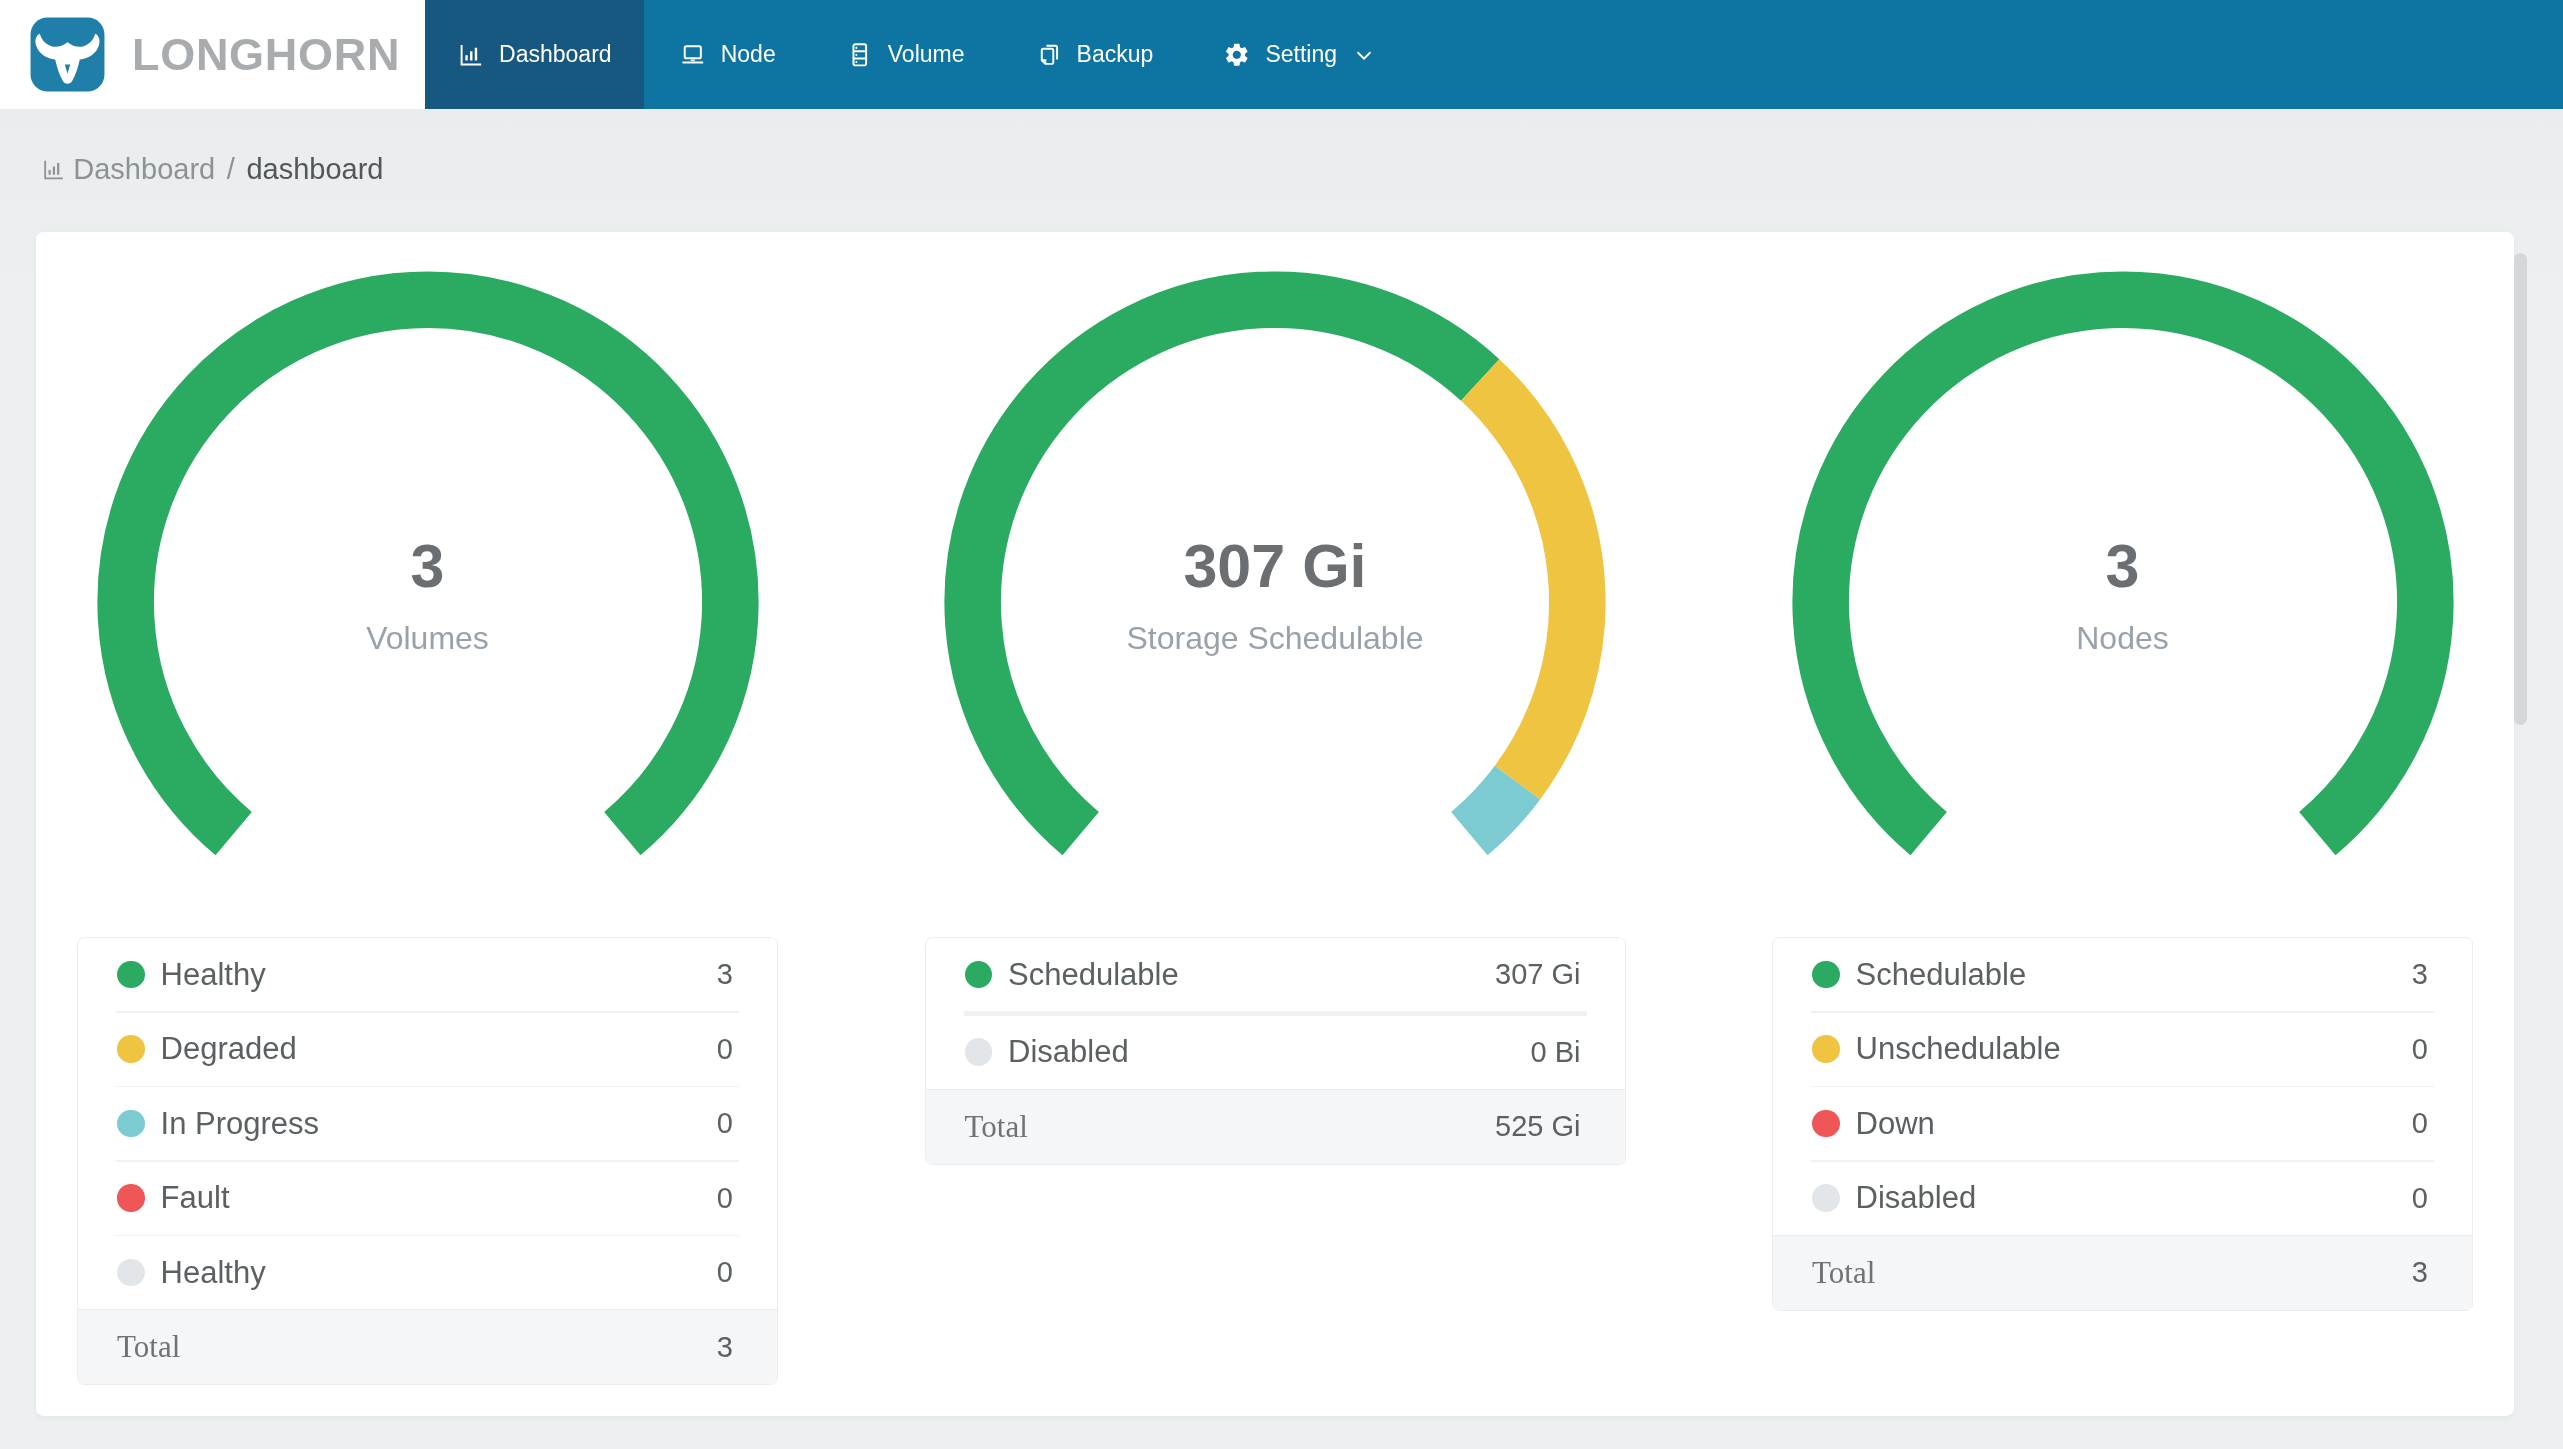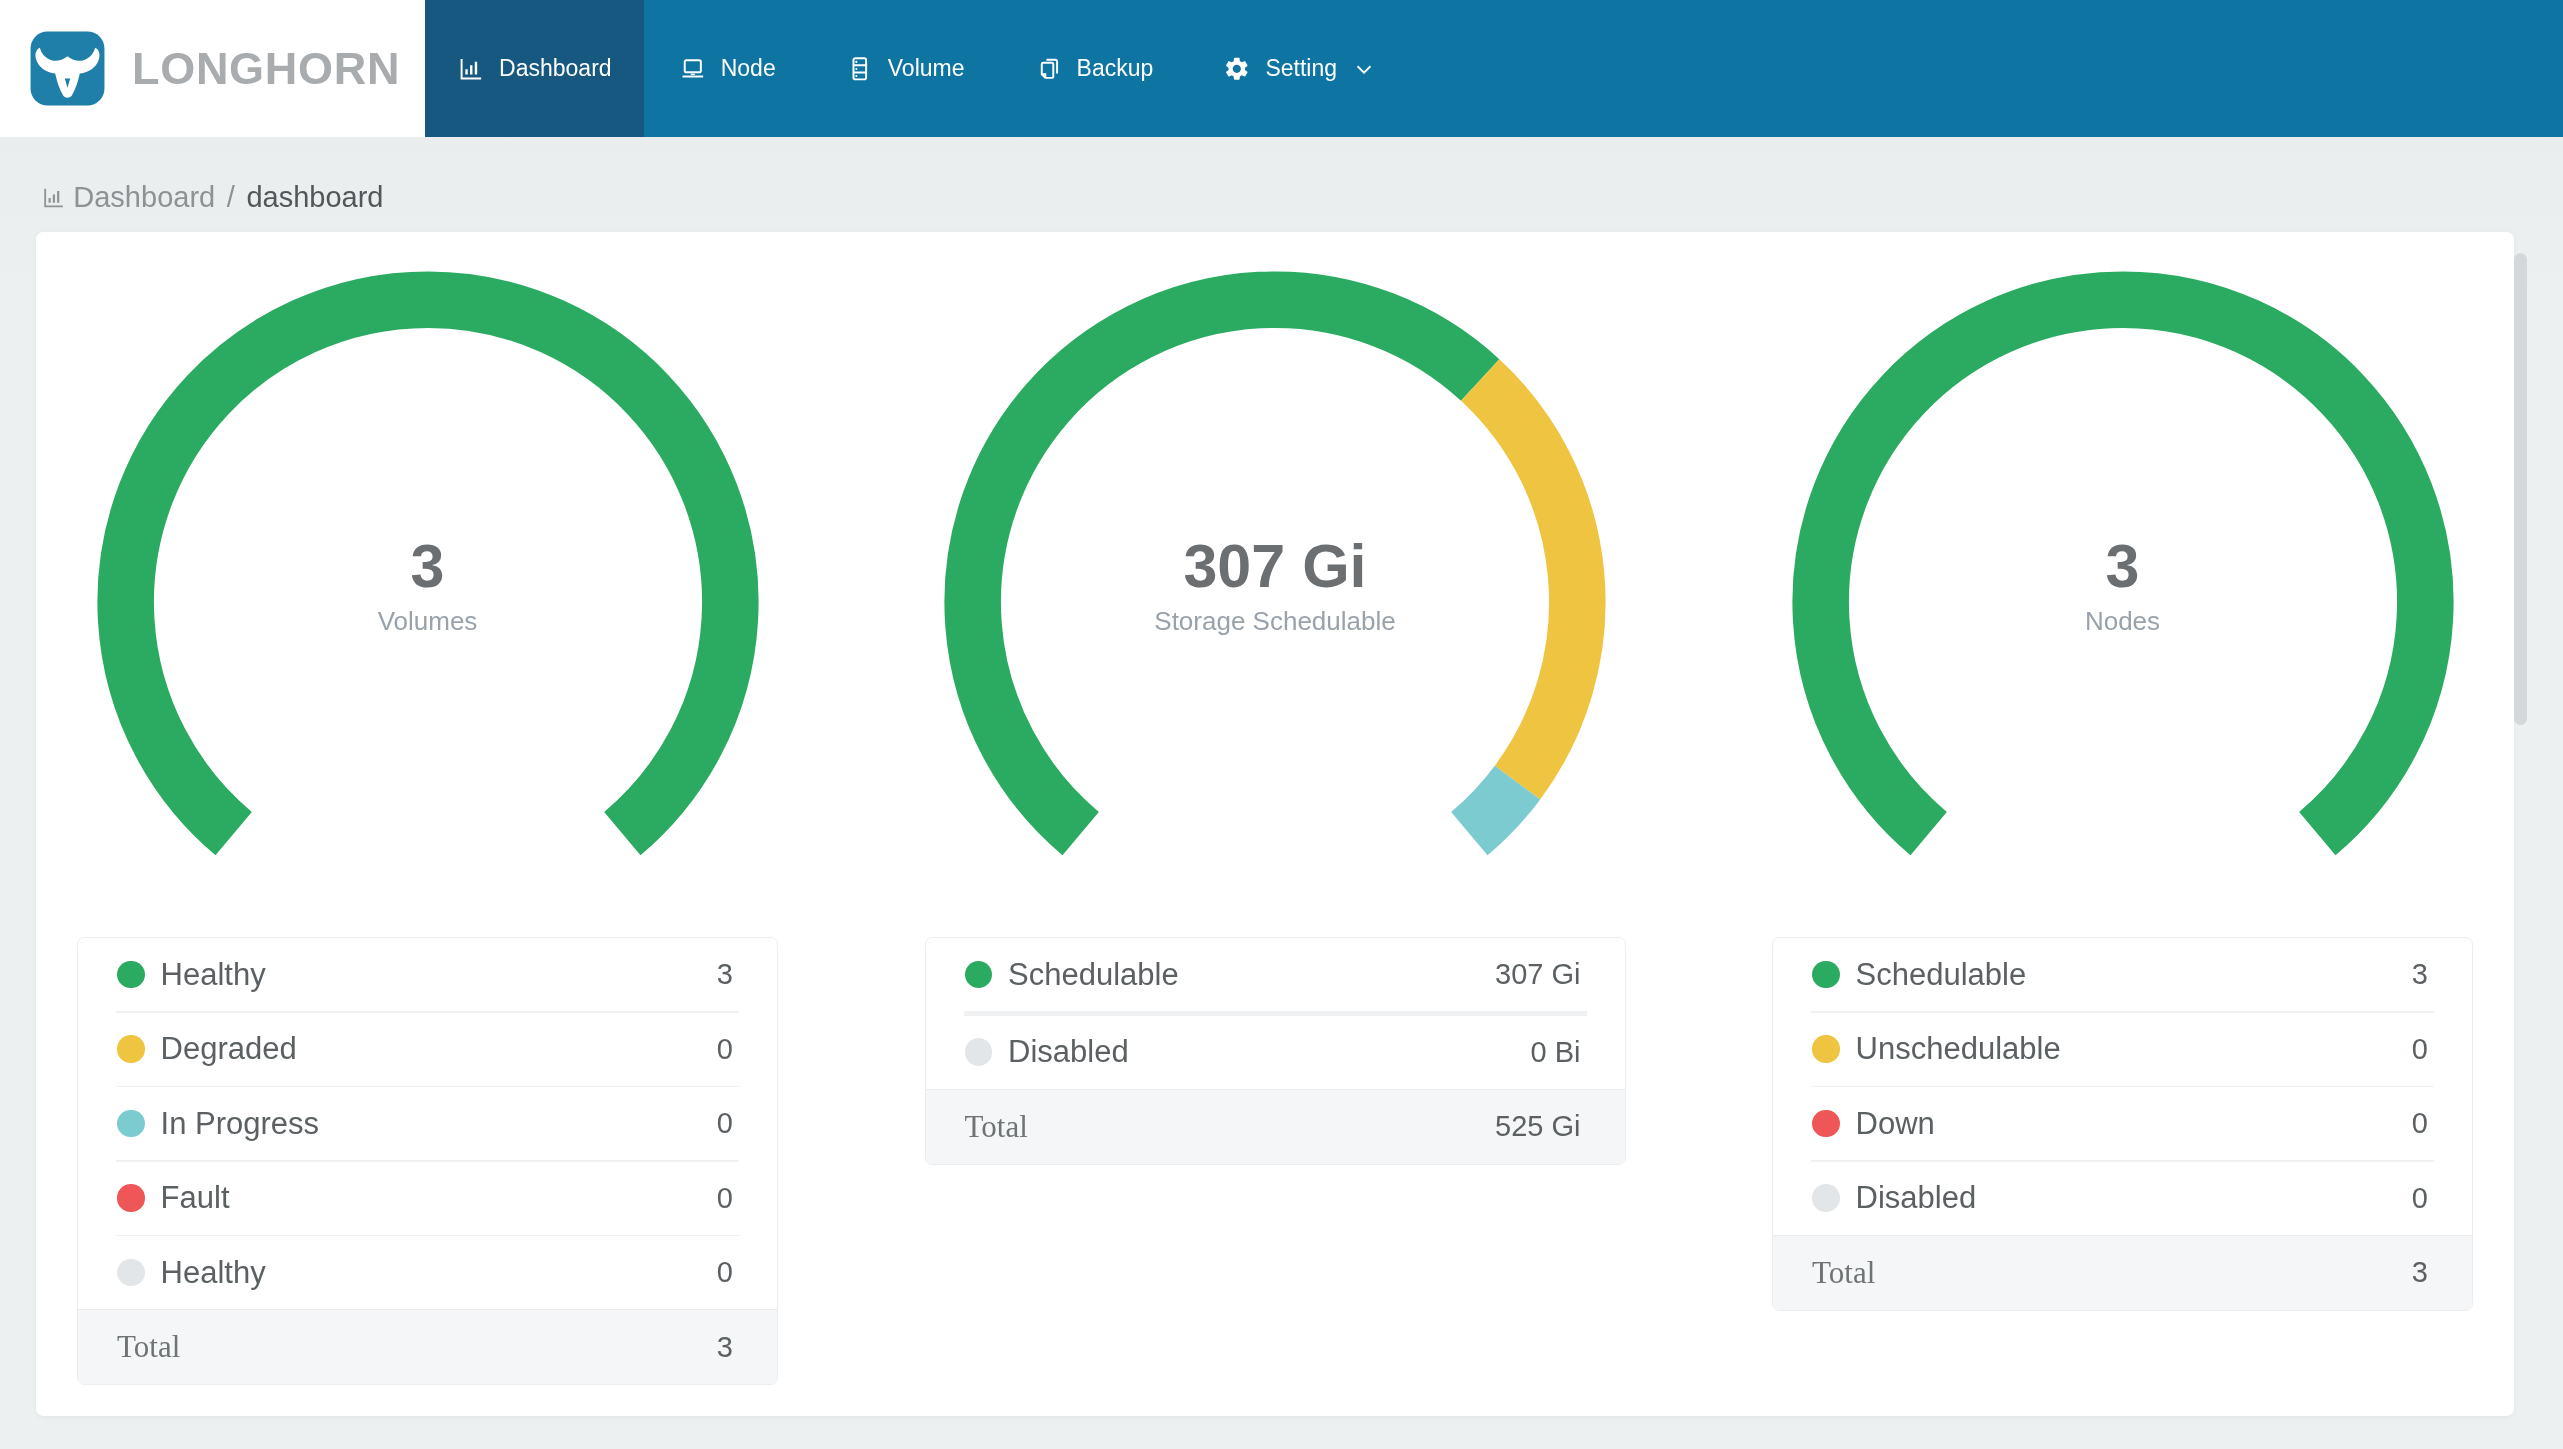--- a/index.html
+++ b/index.html
@@ -9,21 +9,21 @@
     --page-bg:#ECF0F1;
   }
   *{box-sizing:border-box;margin:0;padding:0;}
   html,body{width:2563px;height:1449px;overflow:hidden;}
   body{
     font-family:"Liberation Sans", sans-serif;
     background:linear-gradient(180deg,#E7EBEC 0%,var(--page-bg) 305px);
     position:relative;
   }
   
-  .header{height:137px;display:flex;align-items:stretch;background:var(--header-bg);}
+  .header{height:109px;display:flex;align-items:stretch;background:var(--header-bg);}
   .logo-box{width:425px;background:#fff;display:flex;align-items:center;padding-left:29px;flex:none;cursor:pointer;}
   .logo-icon{width:77px;height:77px;flex:none;}
   .brand-text{margin-left:26px;font-size:45px;font-weight:bold;color:#A9ACAE;letter-spacing:0.7px;}
   .nav{display:flex;align-items:stretch;}
   .nav-item{display:flex;align-items:center;gap:14.5px;padding:0 35px;color:#fff;font-size:23px;cursor:pointer;white-space:nowrap;}
   .nav-item.active{background:var(--header-active-bg);padding:0 32px;}
   .nav-item svg{display:block;}
   .chev{margin-left:1.5px;}
   
   .breadcrumb{height:121px;display:flex;align-items:center;padding-left:41px;font-size:29px;}
@@ -35,21 +35,21 @@
   .card{
     position:absolute;left:36px;top:232px;width:2478px;height:1184px;
     background:#fff;border-radius:7.3px;box-shadow:0 1.5px 5.8px rgba(60,70,80,.05);
     display:flex;justify-content:space-between;padding:0 41px;
   }
   .col{width:701px;display:flex;flex-direction:column;align-items:center;}
   .chart-wrap{position:relative;width:696px;height:683px;margin-top:22px;flex:none;}
   .gauge{position:absolute;left:0;top:0;}
   .center-text{position:absolute;left:0;right:0;top:280px;text-align:center;pointer-events:none;}
   .center-value{font-size:61px;line-height:64px;font-weight:bold;color:#6B6F72;}
-  .center-label{margin-top:9px;font-size:26px;line-height:29px;color:#99A2AA;}
+  .center-label{margin-top:26px;font-size:32px;line-height:29px;color:#99A2AA;}
   
   .legend{width:701px;background:#fff;border:1.5px solid #EBEDEF;border-radius:7.3px;overflow:hidden;flex:none;}
   .legend-row{height:73px;display:flex;align-items:center;padding:0 44px 0 39px;}
   .dot{width:27.6px;height:27.6px;border-radius:50%;margin-right:16px;flex:none;background:#E3E6E8;}
   .legend-label{font-size:31px;color:#5B6063;}
   .legend-value{margin-left:auto;font-size:29px;color:#5B6063;}
   .sep{height:1.5px;background:#F0F1F2;margin:0 38px;}
   .legend-total{height:75px;display:flex;align-items:center;padding:0 44px 0 39px;background:#F5F6F7;border-top:1.5px solid #EAECED;}
   .legend-total .legend-label{color:#6E7376;font-family:Liberation Serif, serif;}
   

